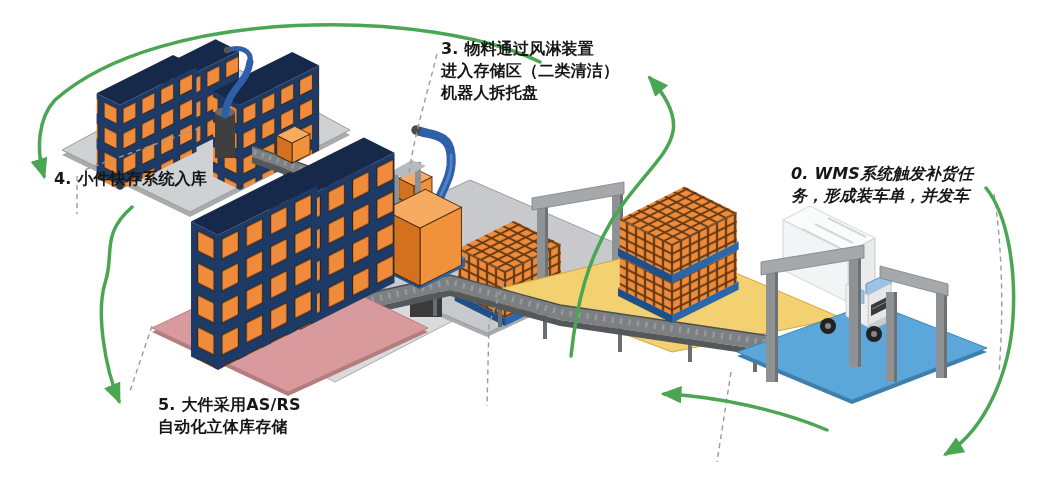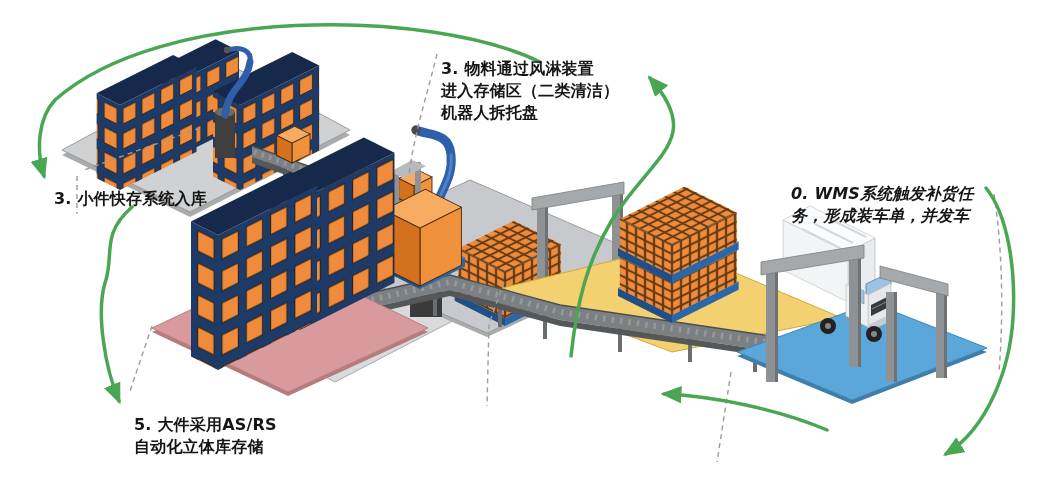--- a/index.html
+++ b/index.html
@@ -1,20 +1,20 @@
 <!DOCTYPE html>
 <html><head>
 <meta charset="utf-8">
 <style>
   html,body{margin:0;padding:0;background:#ffffff;}
   .stage{position:relative;width:1037px;height:490px;background:#ffffff;overflow:hidden;
          font-family:"DejaVu Sans","Liberation Sans",sans-serif;}
   .stage svg{position:absolute;left:0;top:0;}
   .lbl{position:absolute;font-size:16px;line-height:22px;font-weight:600;color:#161616;
-       white-space:pre-line;letter-spacing:0.2px;margin-top:20px;}
+       white-space:pre-line;letter-spacing:0.2px;}
 </style>
 </head>
 <body>
 
 <div class="stage">
 <svg width="1037" height="490" viewBox="0 0 1037 490">
   <defs>
     <pattern id="patRack" width="21" height="25" patternUnits="userSpaceOnUse">
       <rect width="21" height="25" fill="#1e3a66"></rect>
       <rect x="3.5" y="5" width="14" height="15.5" fill="#ef8b3b" stroke="#2a1a08" stroke-width="0.8"></rect>
@@ -244,16 +244,16 @@
     <path d="M827,430 C780,410 715,396 664,394" marker-end="url(#ah)"></path>
     <path d="M986,188 C1008,215 1016,270 1013,318 C1010,368 988,428 946,454" marker-end="url(#ah)"></path>
   </g>
 </svg>
 
   <div class="lbl" style="left:441px;top:38px;">3. 物料通过风淋装置
 进入存储区（二类清洁）
 机器人拆托盘</div>
   <div class="lbl" style="left:791px;top:163px;font-style:italic;">0. WMS系统触发补货任
 务，形成装车单，并发车</div>
-  <div class="lbl" style="left:54px;top:168px;">3. 小件快存系统入库</div>
-  <div class="lbl" style="left:134px;top:394px;">5. 大件采用AS/RS
+  <div class="lbl" style="left:54px;top:168px;">4. 小件快存系统入库</div>
+  <div class="lbl" style="left:158px;top:394px;">5. 大件采用AS/RS
 自动化立体库存储</div>
 </div>
 
 </body></html>

